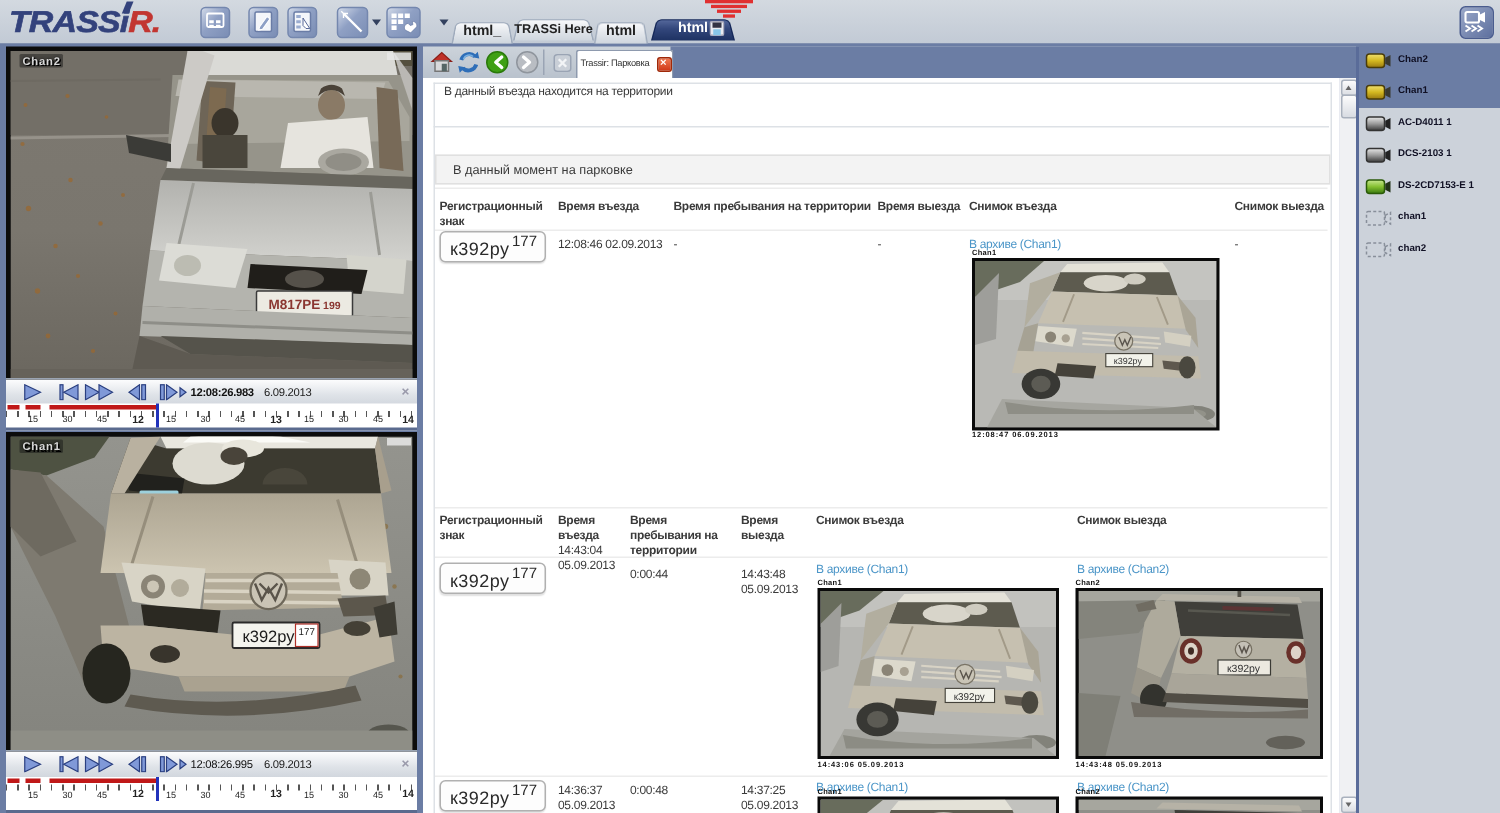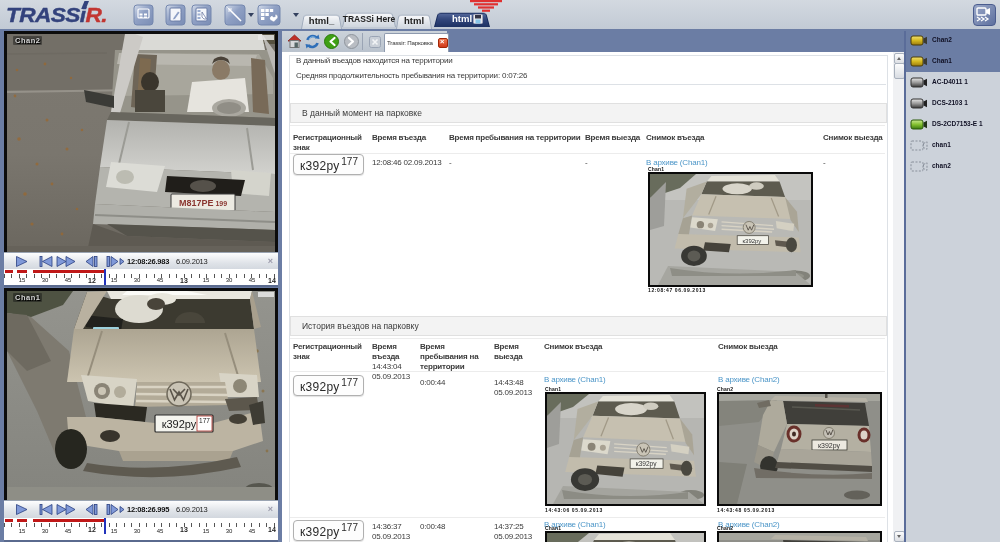--- a/index.html
+++ b/index.html
@@ -312,21 +312,21 @@
           <path d="M36 0.5 L26.5 5.5 L36 10.5 Z"></path>
       <path d="M41 0.5 L50 5.5 L41 10.5 Z"></path>
           <path d="M50 0.5 L59 5.5 L50 10.5 Z"></path>
       <path d="M77 0.5 L70 5.5 L77 10.5 Z"></path>
           <rect x="78.5" y="0.5" width="2.5" height="10"></rect>
       <rect x="91" y="0.5" width="2.5" height="10"></rect>
           <path d="M95 0.5 L102 5.5 L95 10.5 Z"></path>
           <path d="M104 2.5 L108 5.5 L104 8.5 Z"></path>
       </g>
     </svg>
-    <div class="abs" style="left:123px;top:4px;font-size:7.5px;font-weight:bold;color:#111;letter-spacing:-0.2px">12:08:26.995</div>
+    <div class="abs" style="left:123px;top:4px;font-size:7.5px;font-weight:normal;color:#111;letter-spacing:-0.2px">12:08:26.995</div>
     <div class="abs" style="left:172px;top:4px;font-size:7.5px;color:#222;letter-spacing:-0.2px">6.09.2013</div>
     <div class="abs" style="right:5px;top:3px;font-size:9px;color:#99a;font-weight:bold">×</div>
   </div>
   <div class="ruler" style="top:230px;height:22px">
     <div class="abs" style="left:1px;top:1px;width:8px;height:3px;background:#c01818"></div>
     <div class="abs" style="left:13px;top:1px;width:10px;height:3px;background:#c01818"></div>
     <div class="abs" style="left:29px;top:1px;width:71px;height:3px;background:#c01818"></div>
     <div class="abs" style="left:0;top:5px;width:274px;height:4px;background:repeating-linear-gradient(90deg,#555 0px,#555 1px,transparent 1px,transparent 7.5px)"></div>
     <span class="num" style="left:18px;top:10px">15</span>
       <span class="num" style="left:41px;top:10px">30</span>
@@ -385,22 +385,21 @@
   </div>
 <div class="abs" style="left:894px;top:63px;width:9px;height:14px;background:linear-gradient(#fcfcfc,#d8dce2);border:1px solid #a8b0bc;border-radius:2px"></div>
 <div class="abs" style="left:894px;top:531px;width:9px;height:9px;background:linear-gradient(#fcfcfc,#dcdfe4);border:1px solid #aab2be;border-radius:2px">
     <span style="position:absolute;left:1.5px;top:2.5px;width:0;height:0;border-left:2.5px solid transparent;border-right:2.5px solid transparent;border-top:3.5px solid #666"></span>
   </div>
 <div class="abs" style="left:904px;top:31px;width:1.5px;height:511px;background:#5a6c99"></div>
 
 <div class="abs" id="content" style="left:282px;top:52px;width:611px;height:490px;overflow:hidden;background:#fff">
 
   <div class="abs" style="left:7px;top:3px;width:597px;height:486px;border:1px solid #dde1e6;border-bottom:none"></div>
-  <div class="abs td" style="left:14px;top:4px">В данный въездов находится на территории</div>
-  <div class="abs td" style="left:14px;top:19px">Средняя продолжительность пребывания на территории: 0:07:26</div>
+  <div class="abs td" style="left:14px;top:4px">В данный въезда находится на территории</div>
   <div class="abs" style="left:7px;top:32px;width:597px;height:1px;background:#dde1e6"></div>
 
   <div class="sechdr" style="top:51px;width:584px">В данный момент на парковке</div>
   <div class="abs" style="left:8px;top:73px;width:595px;height:1px;background:#ececec"></div>
   <div class="abs" style="left:8px;top:101px;width:595px;height:1px;background:#ececec"></div>
   <div class="th" style="left:11px;top:81px;width:80px">Регистрационный знак</div>
   <div class="th" style="left:90px;top:81px">Время въезда</div>
   <div class="th" style="left:167px;top:81px">Время пребывания на территории</div>
   <div class="th" style="left:303px;top:81px">Время выезда</div>
   <div class="th" style="left:364px;top:81px">Снимок въезда</div>
@@ -450,21 +449,20 @@
       <polygon points="126,71 145,73 144,79 127,77" fill="#5e584e"></polygon>
       <ellipse cx="38" cy="88" rx="14" ry="11" fill="#383834"></ellipse>
       <ellipse cx="38" cy="88" rx="7" ry="6" fill="#5c5b54"></ellipse>
       <ellipse cx="144" cy="76" rx="6" ry="8" fill="#4a483f"></ellipse>
       </g>
         <path d="M20 94 q62 10 126 2 l0 6 l-124 0 Z" fill="#8e8e86"></path>
     </svg>
   </div>
   <div class="snapts2" style="left:366px;top:236px">12:08:47 06.09.2013</div>
 
-  <div class="sechdr" style="top:264px;width:584px">История въездов на парковку</div>
   <div class="abs" style="left:8px;top:286px;width:595px;height:1px;background:#ececec"></div>
   <div class="abs" style="left:8px;top:319px;width:595px;height:1px;background:#ececec"></div>
   <div class="th" style="left:11px;top:290px;width:80px">Регистрационный знак</div>
   <div class="th" style="left:90px;top:290px;width:44px">Время въезда</div>
   <div class="th" style="left:138px;top:290px;width:70px">Время пребывания на территории</div>
   <div class="th" style="left:212px;top:290px;width:44px">Время выезда</div>
   <div class="th" style="left:262px;top:290px">Снимок въезда</div>
   <div class="th" style="left:436px;top:290px">Снимок выезда</div>
 
   <div class="plate" style="left:11px;top:323px">

